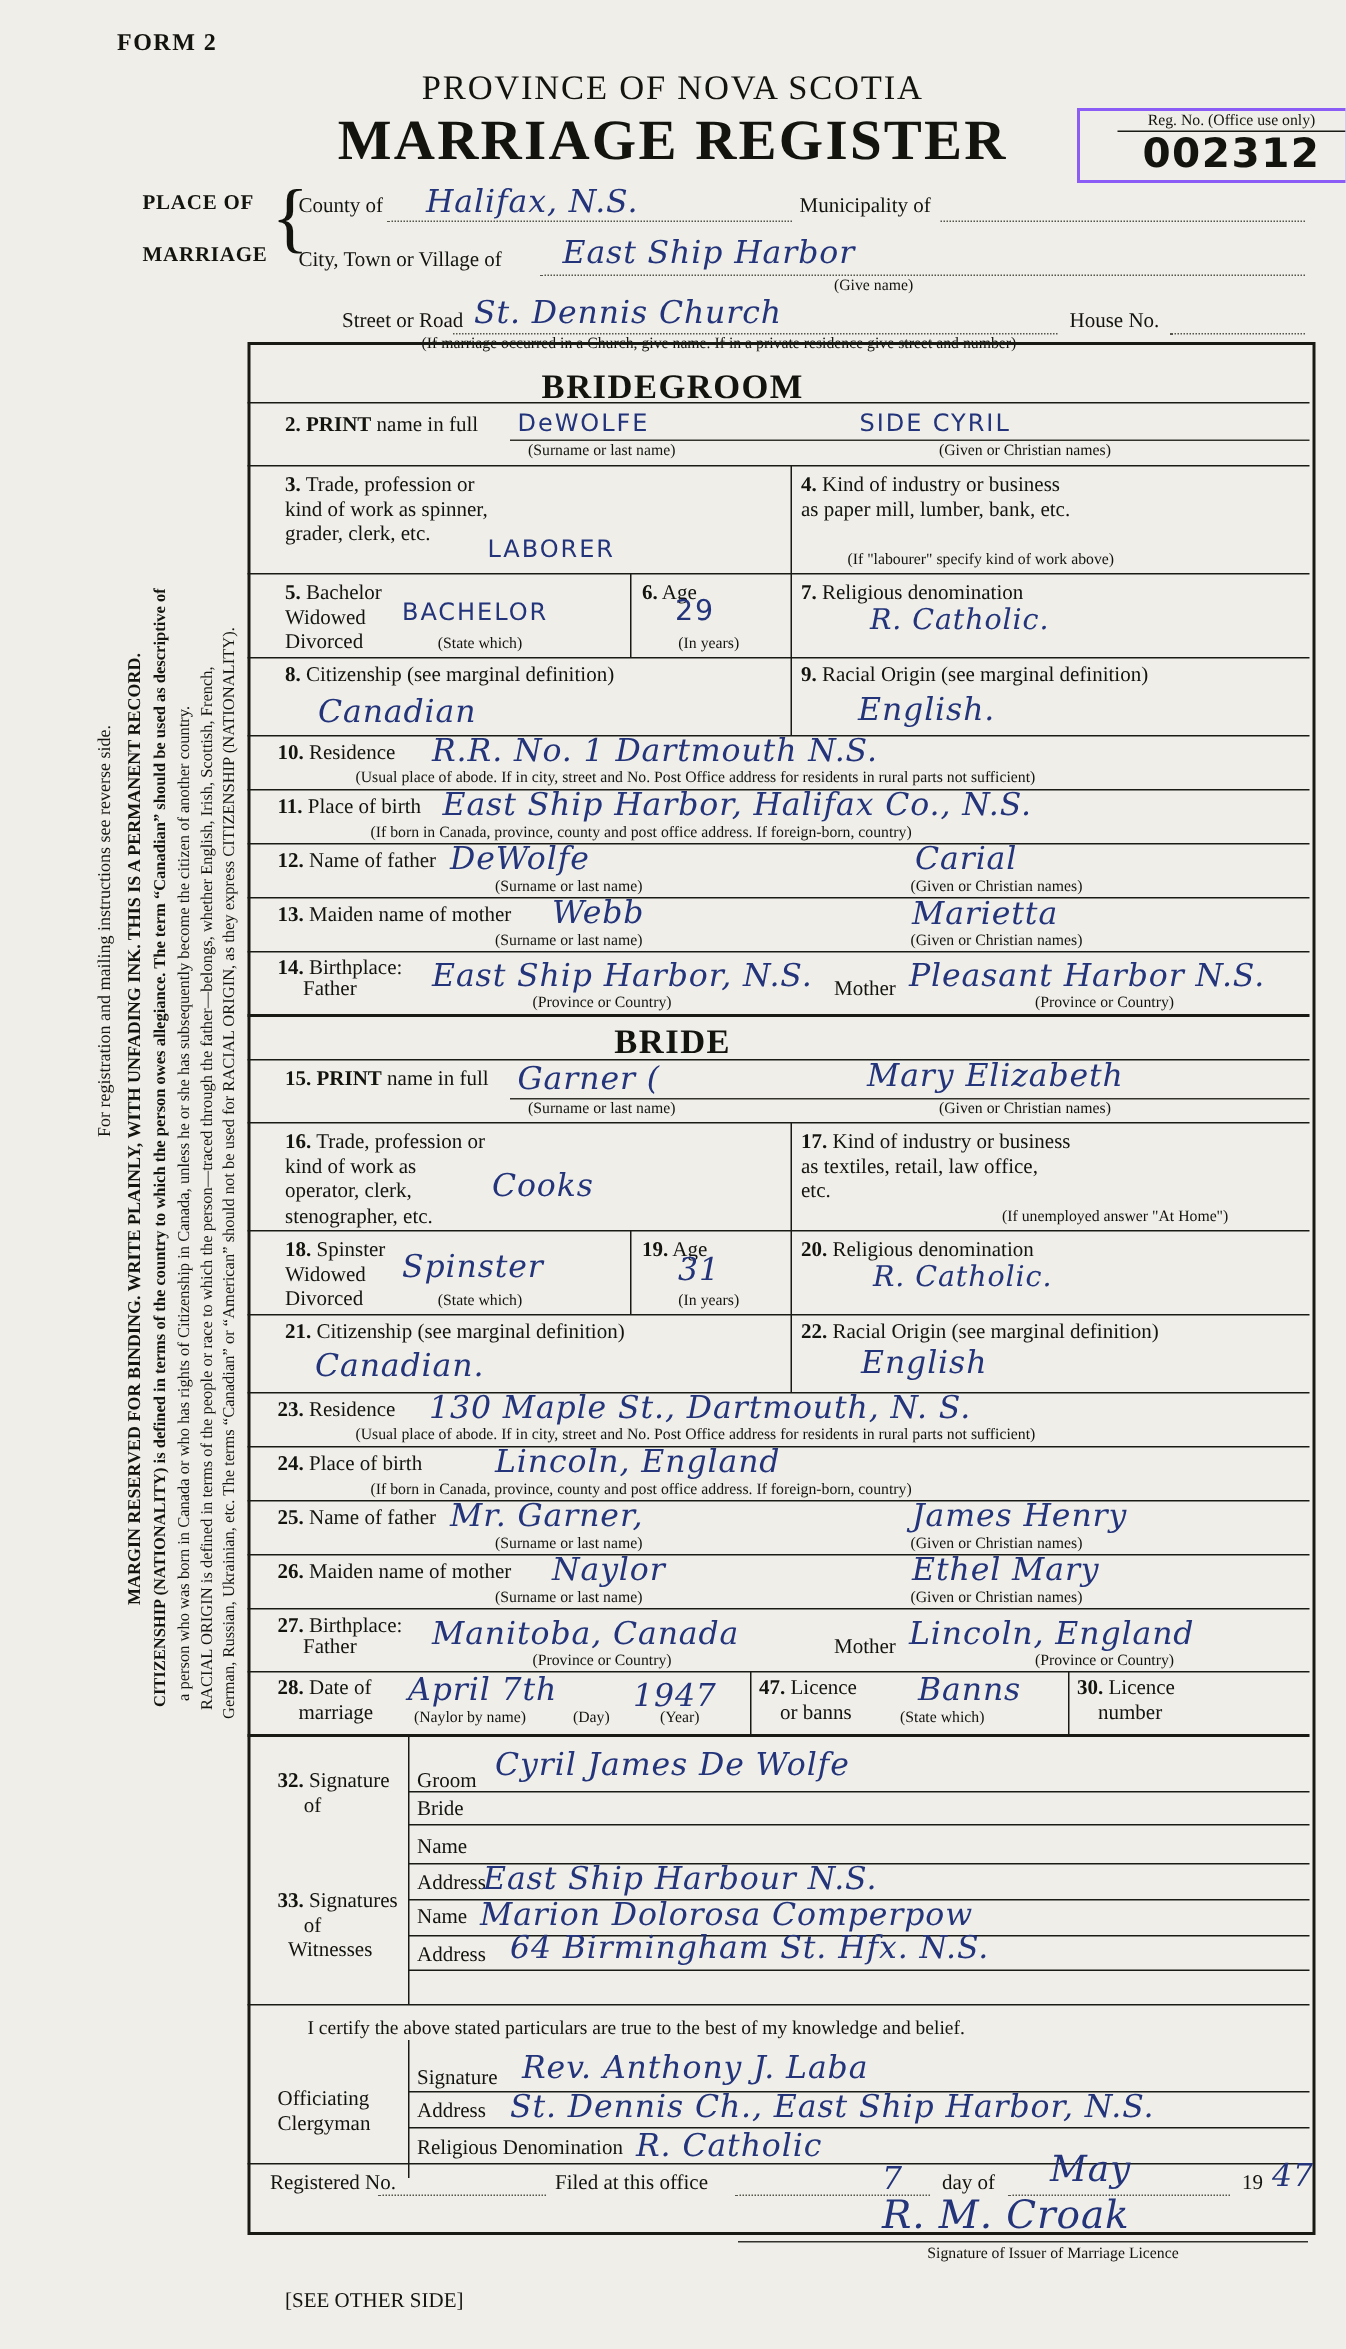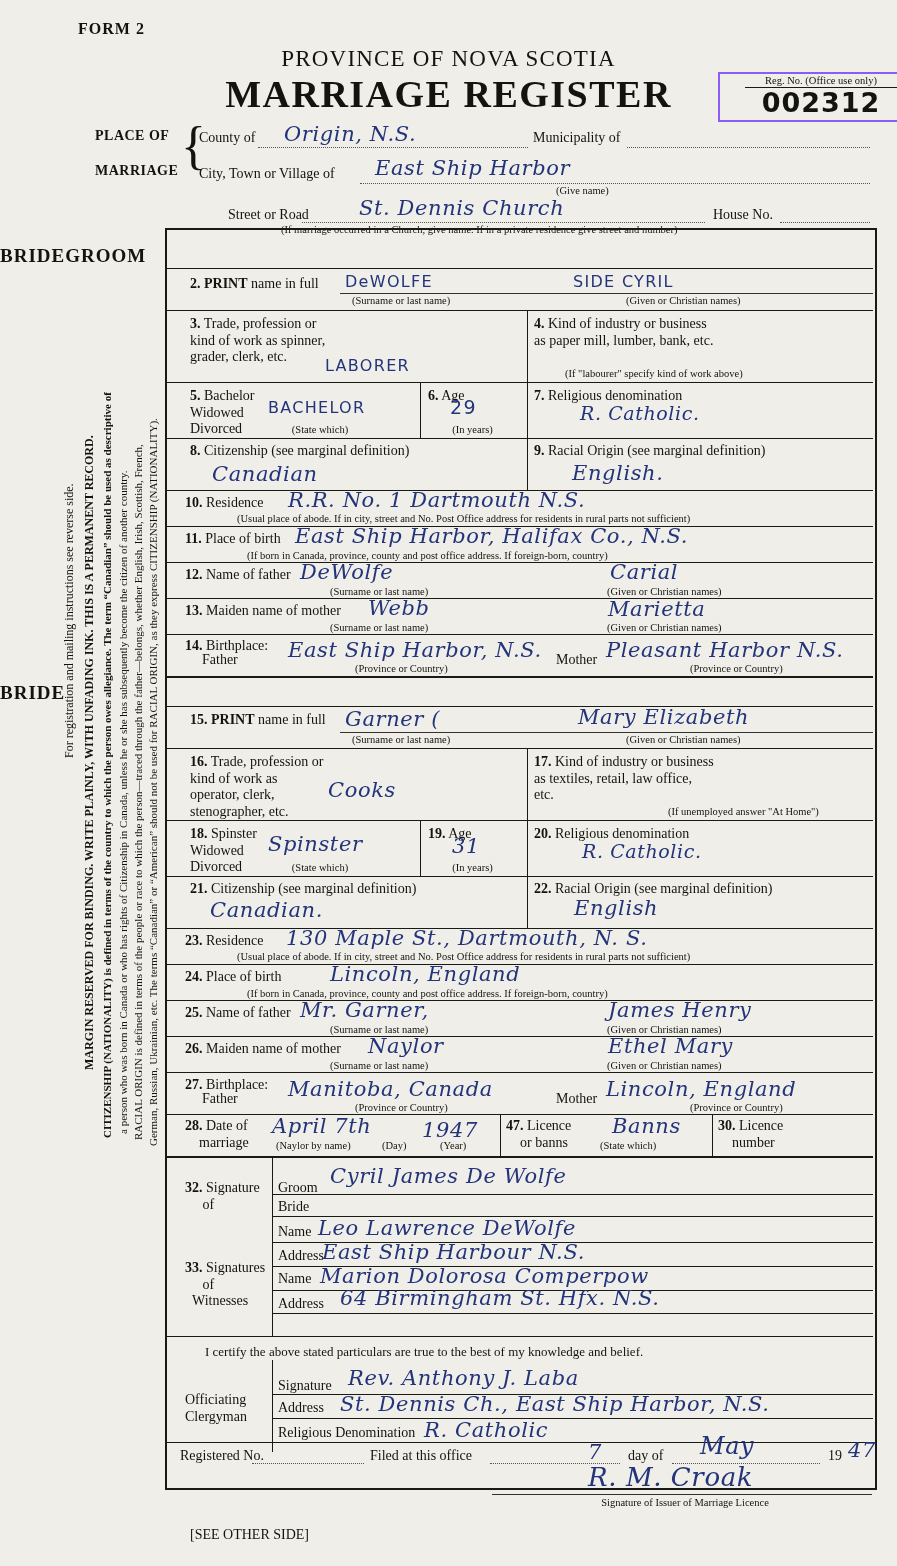--- a/index.html
+++ b/index.html
@@ -45,21 +45,21 @@
 
   
   #regbox{left:718px;top:72px;width:152px;border:2px solid #8b5cf6;padding-left:25px;}
   #regbox .cap{font-size:10.5px;text-align:center;border-bottom:1px solid #1a1a14;padding:1px 0;}
   #regno{font-family:"DejaVu Sans",sans-serif;font-weight:bold;font-size:27px;text-align:center;letter-spacing:1px;line-height:1.05;padding:1px 0 3px;}
 
   
   #mainbox{left:165px;top:228px;width:708px;height:1258px;border:2px solid #1a1a14;}
 
   
-  .secthead{position:absolute;left:0;right:0;text-align:left;font-weight:bold;font-size:19px;letter-spacing:1px;font-family:Liberation Serif, serif;}
+  .secthead{position:absolute;left:0;right:0;text-align:center;font-weight:bold;font-size:23px;letter-spacing:1px;font-family:Liberation Serif, serif;}
 
   
   .hr{position:absolute;height:0;border-top:1px solid #1a1a14;}
   .vr{position:absolute;width:0;border-left:1px solid #1a1a14;}
 
   
   .vert{
     position:absolute;
     transform-origin:0 0;
     transform:rotate(-90deg);
@@ -87,33 +87,33 @@
     <div class="cap">Reg. No.   (Office use only)</div>
     <div id="regno">002312</div>
   </div>
 
   <div class="abs lbl" style="left:95px;top:128px;font-weight:bold;letter-spacing:.5px;">PLACE OF</div>
   <div class="abs lbl" style="left:95px;top:163px;font-weight:bold;letter-spacing:.5px;">MARRIAGE</div>
   <div class="brace abs" style="left:181px;top:120px;">{</div>
 
   <div class="abs lbl" style="left:199px;top:130px;">County of</div>
   <div class="abs dotline" style="left:258px;top:147px;width:270px;"></div>
-  <div class="abs hand big" style="left:284px;top:122px;">Origin, N.S.</div>
+  <div class="abs hand big" style="left:284px;top:122px;">Halifax, N.S.</div>
   <div class="abs lbl" style="left:533px;top:130px;">Municipality of</div>
   <div class="abs dotline" style="left:627px;top:147px;width:243px;"></div>
   <div class="abs hand" style="left:635px;top:126px;"></div>
 
   <div class="abs lbl" style="left:199px;top:166px;">City, Town or Village of</div>
   <div class="abs dotline" style="left:360px;top:183px;width:510px;"></div>
   <div class="abs hand big" style="left:375px;top:156px;">East Ship Harbor</div>
   <div class="abs tiny" style="left:556px;top:185px;">(Give name)</div>
 
   <div class="abs lbl" style="left:228px;top:207px;">Street or Road</div>
   <div class="abs dotline" style="left:302px;top:222px;width:403px;"></div>
-  <div class="abs hand big" style="left:316px;top:196px;margin-left:43px;">St. Dennis Church</div>
+  <div class="abs hand big" style="left:316px;top:196px;">St. Dennis Church</div>
   <div class="abs lbl" style="left:713px;top:207px;">House No.</div>
   <div class="abs dotline" style="left:780px;top:222px;width:90px;"></div>
   <div class="abs tiny" style="left:281px;top:224px;">(If marriage occurred in a Church, give name.   If in a private residence give street and number)</div>
 
   <div class="abs" id="mainbox"></div>
 
   <div class="secthead" style="top:245px;">BRIDEGROOM</div>
   <div class="hr" style="left:165px;top:268px;width:708px;"></div>
 
   <div class="abs lbl" style="left:190px;top:276px;">
@@ -368,21 +368,20 @@
   <div class="abs hand big" style="left:330px;top:1164px;">Cyril James De Wolfe</div>
   <div class="hr" style="left:272px;top:1194px;width:601px;"></div>
   <div class="abs lbl" style="left:278px;top:1199px;">Bride</div>
   <div class="hr" style="left:272px;top:1216px;width:601px;"></div>
 
   <div class="abs lbl" style="left:185px;top:1260px;">
     <b>33.</b>
     <span>Signatures<br>&nbsp;&nbsp;&nbsp;&nbsp;&nbsp;of<br>&nbsp;&nbsp;Witnesses</span>
   </div>
   <div class="abs lbl" style="left:278px;top:1224px;">Name</div>
-  <div class="abs hand big" style="left:318px;top:1216px;">Leo Lawrence DeWolfe</div>
   <div class="hr" style="left:272px;top:1242px;width:601px;"></div>
   <div class="abs lbl" style="left:278px;top:1248px;">Address</div>
   <div class="abs hand big" style="left:322px;top:1240px;">East Ship Harbour N.S.</div>
   <div class="hr" style="left:272px;top:1266px;width:601px;"></div>
   <div class="abs lbl" style="left:278px;top:1271px;">Name</div>
   <div class="abs hand big" style="left:320px;top:1264px;">Marion Dolorosa Comperpow</div>
   <div class="hr" style="left:272px;top:1290px;width:601px;"></div>
   <div class="abs lbl" style="left:278px;top:1296px;">Address</div>
   <div class="abs hand big" style="left:340px;top:1286px;">64 Birmingham St. Hfx. N.S.</div>
   <div class="hr" style="left:272px;top:1313px;width:601px;"></div>
@@ -407,21 +406,21 @@
   <div class="abs dotline" style="left:490px;top:1463px;width:130px;"></div>
   <div class="abs hand big" style="left:588px;top:1440px;">7</div>
   <div class="abs lbl" style="left:628px;top:1448px;">day of</div>
   <div class="abs dotline" style="left:672px;top:1463px;width:148px;"></div>
   <div class="abs hand big" style="left:700px;top:1432px;font-size:24px;">May</div>
   <div class="abs lbl" style="left:828px;top:1448px;">19</div>
   <div class="abs hand big" style="left:848px;top:1438px;">47</div>
 
   <div class="abs hand big" style="left:588px;top:1462px;font-size:26px;">R. M. Croak</div>
   <div class="abs solid" style="left:492px;top:1494px;width:380px;"></div>
-  <div class="abs tiny ctr" style="left:495px;top:1497px;width:380px;">Signature of Issuer of Marriage Licence</div>
+  <div class="abs tiny ctr" style="left:512px;top:1497px;width:380px;">Signature of Issuer of Marriage Licence</div>
 
   <div class="abs lbl" style="left:190px;top:1527px;">[SEE OTHER SIDE]</div>
 
   <div class="vert s" style="left:62px;top:758px;">For registration and mailing instructions see reverse side.</div>
   <div class="vert b s" style="left:82px;top:1070px;">MARGIN RESERVED FOR BINDING.   WRITE PLAINLY, WITH UNFADING INK.   THIS IS A PERMANENT RECORD.</div>
   <div class="vert b t" style="left:101px;top:1138px;">CITIZENSHIP (NATIONALITY) is defined in terms of the country to which the person owes allegiance.   The term “Canadian” should be used as descriptive of</div>
   <div class="vert t" style="left:117px;top:1134px;">a person who was born in Canada or who has rights of Citizenship in Canada, unless he or she has subsequently become the citizen of another country.</div>
   <div class="vert t" style="left:132px;top:1140px;">RACIAL ORIGIN is defined in terms of the people or race to which the person—traced through the father—belongs, whether English, Irish, Scottish, French,</div>
   <div class="vert t" style="left:147px;top:1146px;">German, Russian, Ukrainian, etc.   The terms “Canadian” or “American” should not be used for RACIAL ORIGIN, as they express CITIZENSHIP (NATIONALITY).</div>
 

